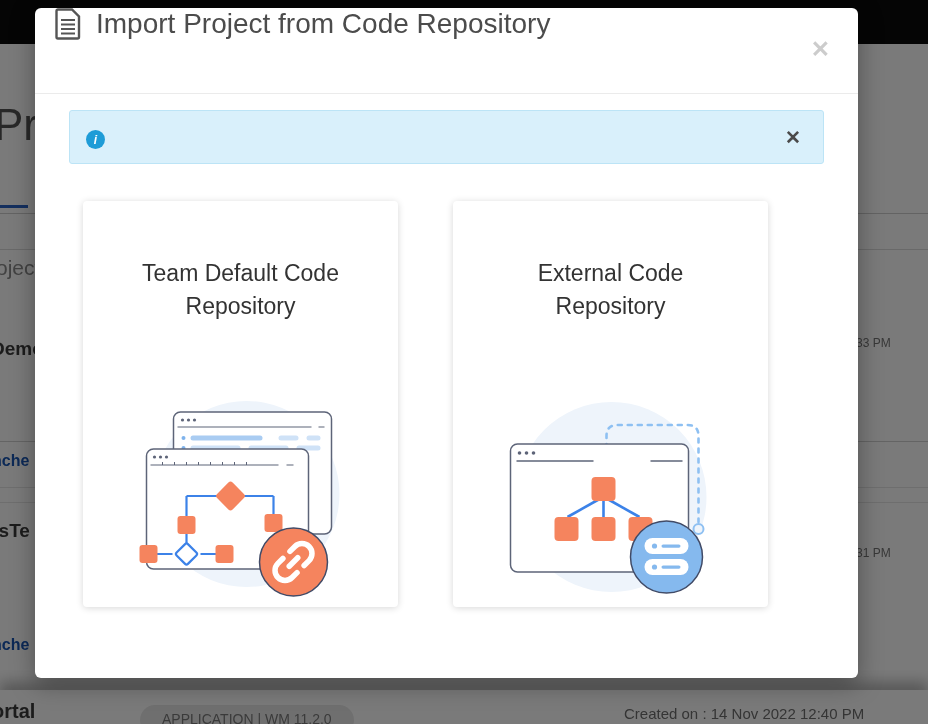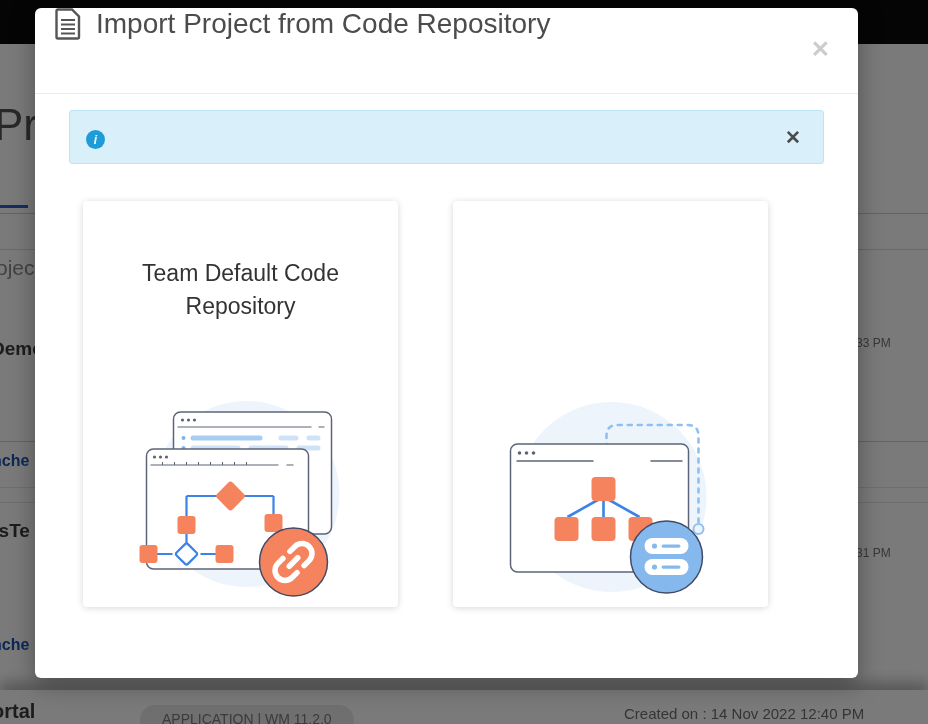--- a/index.html
+++ b/index.html
@@ -173,20 +173,21 @@
           <g transform="rotate(-45 165 168)" stroke="#ffffff" fill="none" stroke-width="5.5" stroke-linecap="round">
             <path d="M160,158 h-7 a10,10 0 0 0 0,20 h7"></path>
             <path d="M170,158 h7 a10,10 0 0 1 0,20 h-7"></path>
             <line x1="159" y1="168" x2="171" y2="168"></line>
           </g>
         </svg>
       </div>
     </div>
 
     <div class="card">
+      <div class="card-title">External Code Repository</div>
       <div class="card-illus">
         <svg width="225" height="205" viewBox="0 0 225 205">
           <circle cx="113" cy="103" r="95" fill="#eef4fb"></circle>
 
           <path d="M108,64 V42 Q108,31 119,31 H189 Q200,31 200,42 V128" fill="none" stroke="#8ec0f2" stroke-width="2.6" stroke-dasharray="4 6" stroke-linecap="round"></path>
           <circle cx="108" cy="70" r="5" fill="#eef4fb" stroke="#8ec0f2" stroke-width="2"></circle>
           <circle cx="200" cy="135" r="5" fill="#eef4fb" stroke="#8ec0f2" stroke-width="2"></circle>
 
           <rect x="12" y="50" width="178" height="128" rx="7" fill="#fff" stroke="#5d6478" stroke-width="1.5"></rect>
           <circle cx="21" cy="59" r="1.8" fill="#5d6478"></circle>

